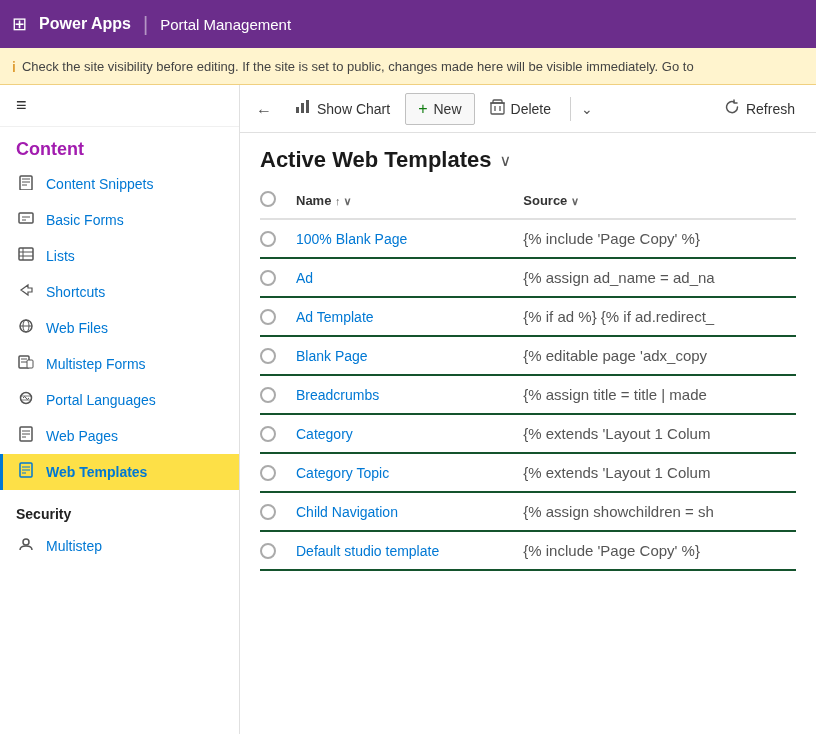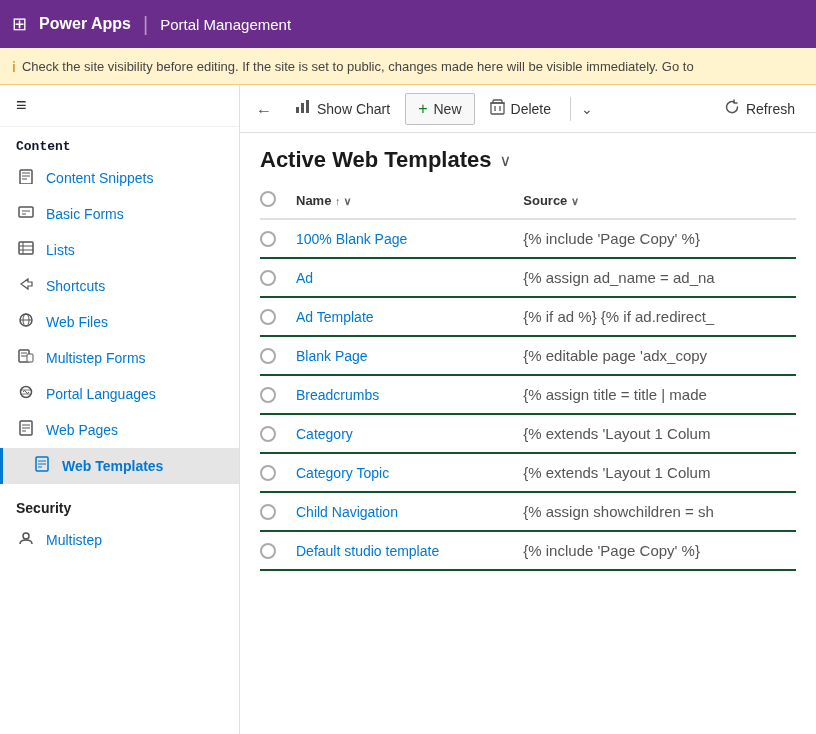--- a/index.html
+++ b/index.html
@@ -65,40 +65,39 @@
     }
     .sidebar-hamburger {
       padding: 10px 16px;
       font-size: 18px;
       color: #333;
       cursor: pointer;
       border-bottom: 1px solid #f0f0f0;
     }
     .sidebar-section-label {
       font-weight: 700;
-      font-size: 13px;
-      color: #0f172a;
+      font-size: 18px;
+      color: #a21caf;
       padding: 12px 16px 6px 16px;
-      font-family: Liberation Mono, monospace;
     }
     .sidebar-item {
       display: flex;
       align-items: center;
       gap: 10px;
       padding: 8px 16px;
       color: #0078d4;
       cursor: pointer;
       font-size: 14px;
     }
     .sidebar-item.active {
       border-left: 3px solid #0078d4;
-      padding-left: 29px;
+      padding-left: 13px;
       color: #0078d4;
       font-weight: 600;
-      background: #e5e5e5;
+      background: #fde047;
     }
     .sidebar-item-icon {
       font-size: 16px;
       color: #555;
       width: 20px;
       text-align: center;
     }
     .sidebar-section-security {
       font-weight: 700;
       font-size: 14px;

